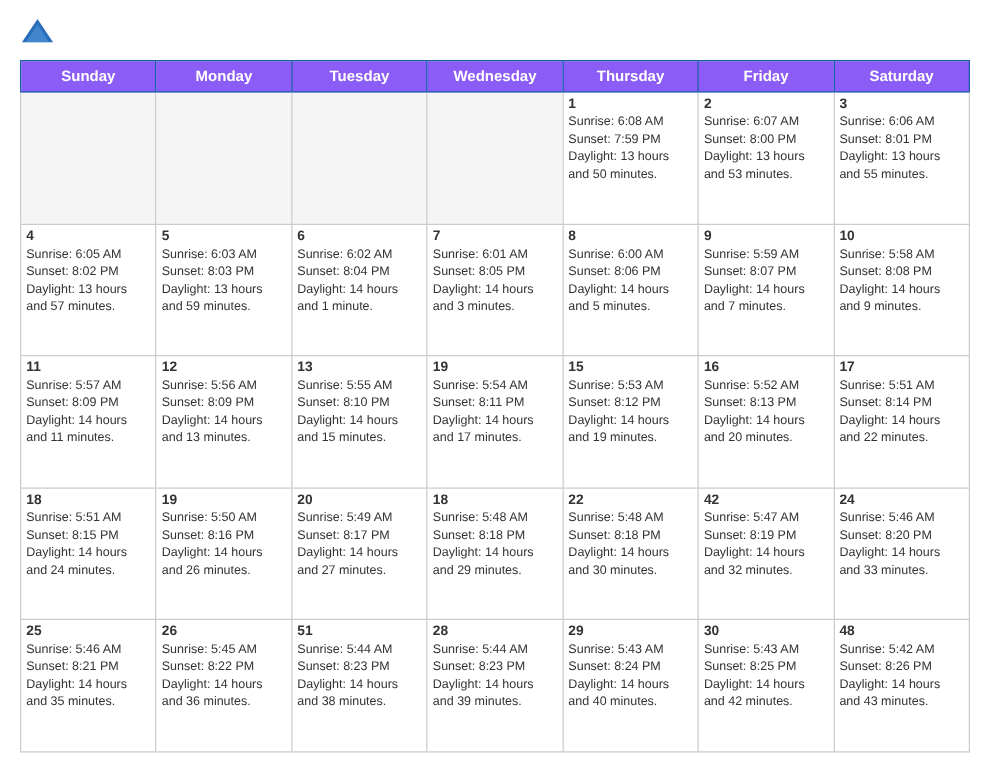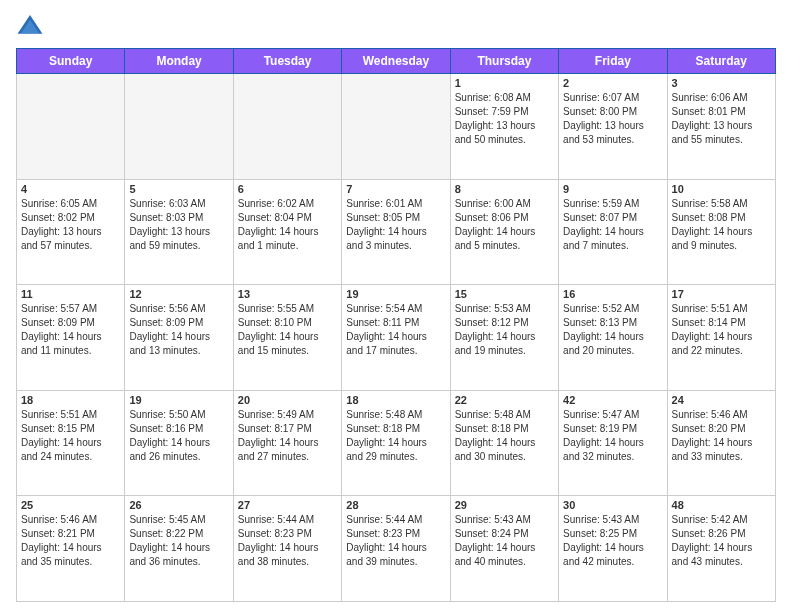--- a/index.html
+++ b/index.html
@@ -351,21 +351,21 @@
       </td>
           <td>
         <div class="day-number">26</div>
         <div class="day-info">
           Sunrise: 5:45 AM<br>
           Sunset: 8:22 PM<br>
           Daylight: 14 hours and 36 minutes.
         </div>
       </td>
           <td>
-        <div class="day-number">27</div>
+        <div class="day-number">51</div>
         <div class="day-info">
           Sunrise: 5:44 AM<br>
           Sunset: 8:23 PM<br>
           Daylight: 14 hours and 38 minutes.
         </div>
       </td>
           <td>
         <div class="day-number">28</div>
         <div class="day-info">
           Sunrise: 5:44 AM<br>

